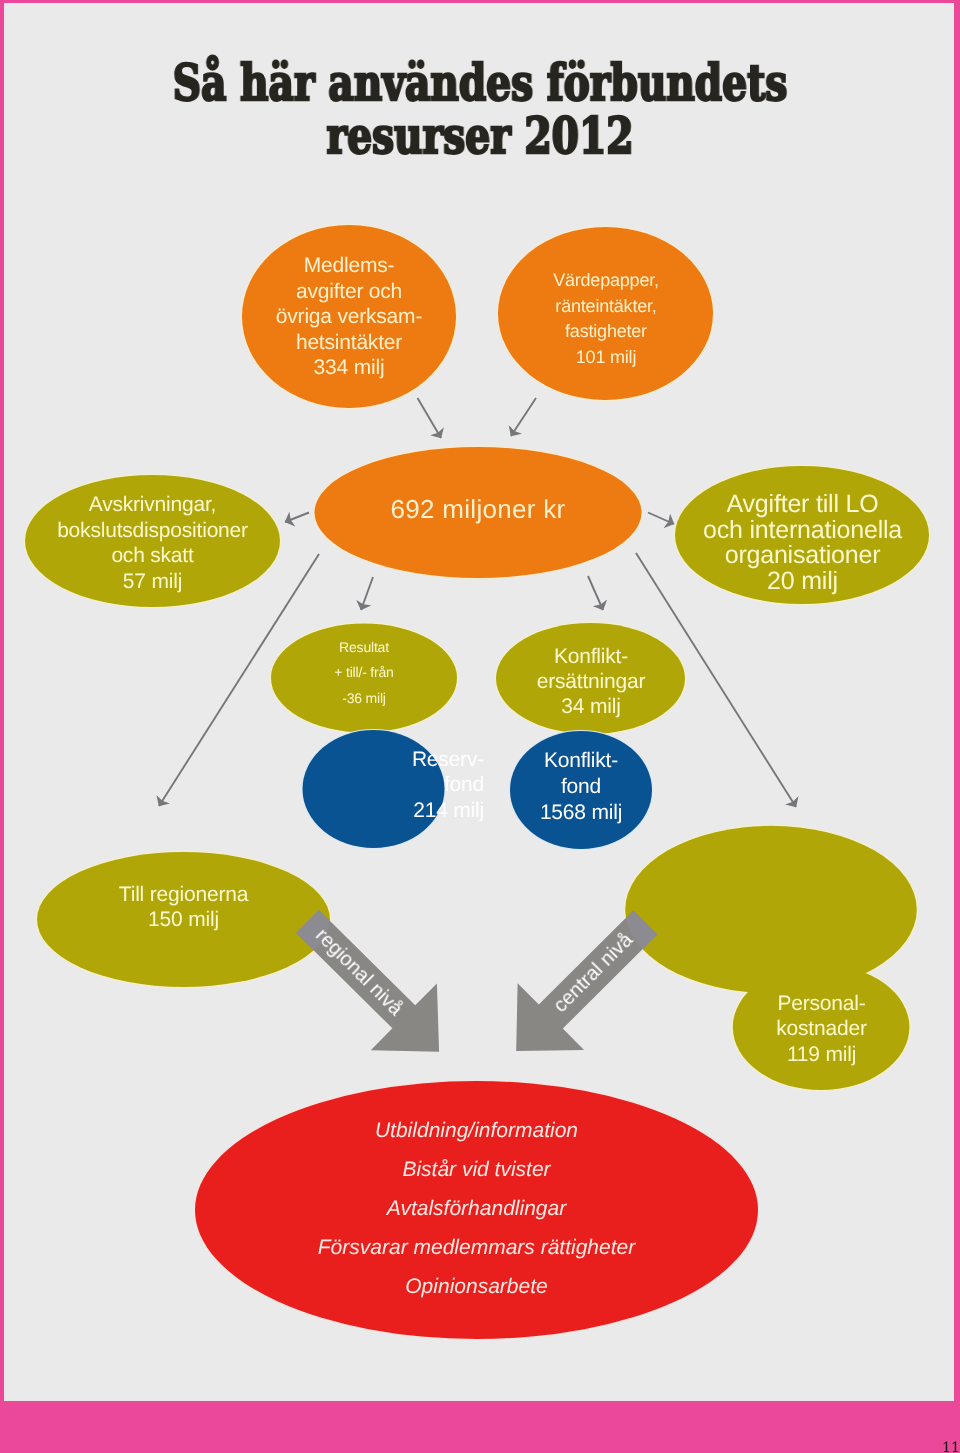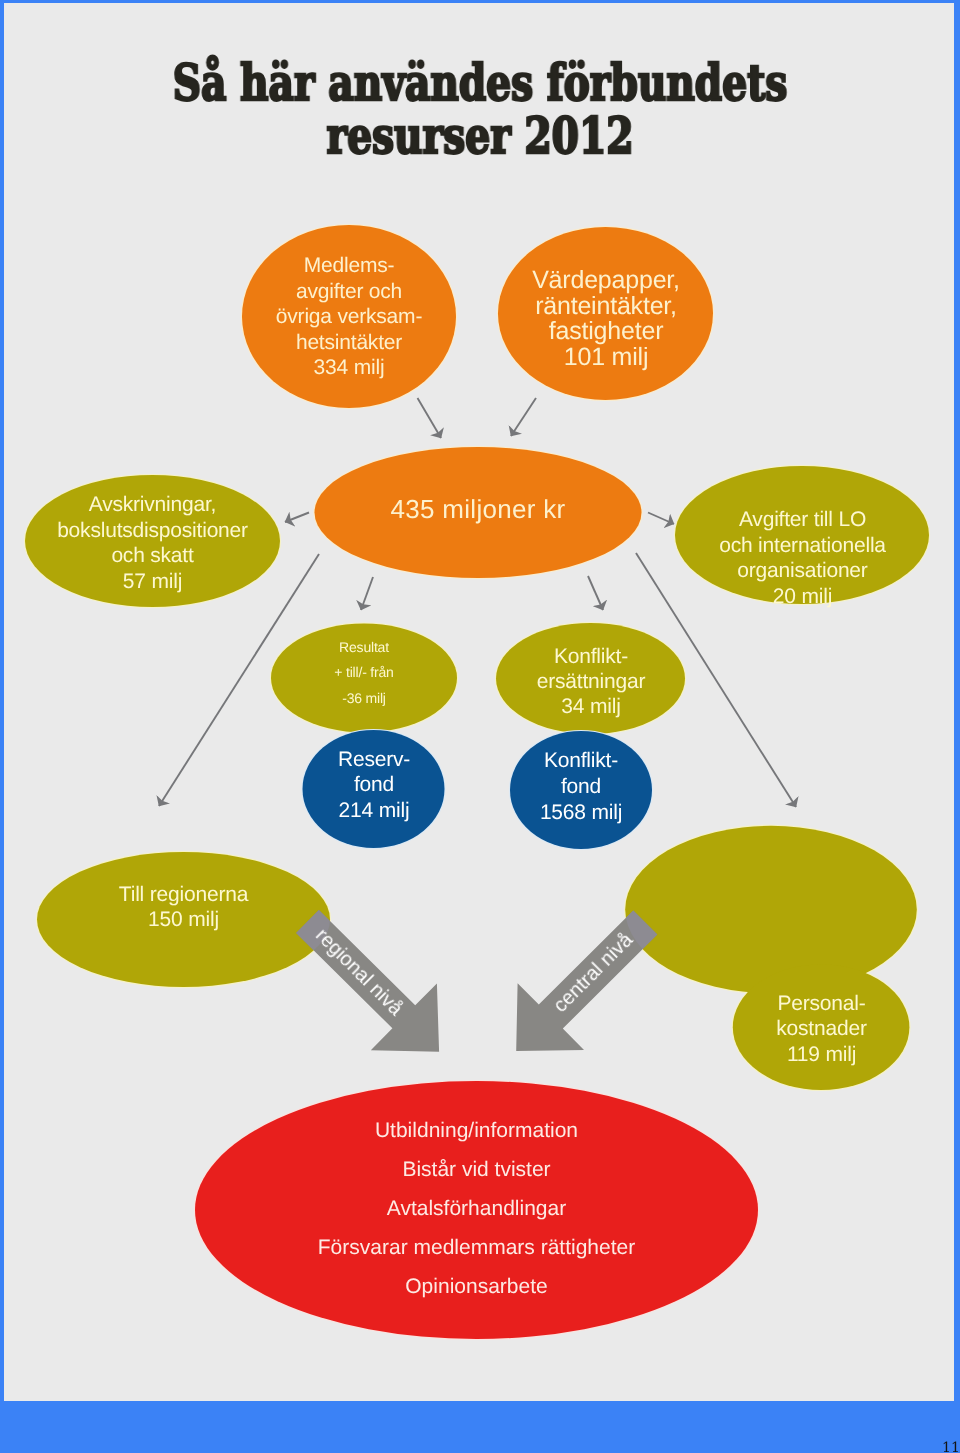--- a/index.html
+++ b/index.html
@@ -1,32 +1,32 @@
 <!DOCTYPE html>
 <html><head>
 <meta charset="utf-8">
 <style>
   html,body{margin:0;padding:0;background:#ffffff;}
   body{width:960px;height:1453px;font-family:"Liberation Sans",sans-serif;-webkit-font-smoothing:antialiased;text-rendering:geometricPrecision;}
-  #page{position:relative;width:960px;height:1453px;overflow:hidden;background:#3b82f6;}
+  #page{position:relative;width:960px;height:1453px;overflow:hidden;background:#ec4899;}
   #panel{position:absolute;left:4px;top:3px;width:950px;height:1398px;background:#eaeaea;}
 
   #title{position:absolute;left:0;top:56px;width:960px;text-align:center;pointer-events:none;}
   .title-line{font-family:"DejaVu Serif",serif;font-weight:bold;font-stretch:condensed;
      color:#26251f;display:block;white-space:nowrap;font-size:50px;line-height:53px;
      transform:scaleX(0.871);-webkit-text-stroke:2.4px #26251f;will-change:transform;}
 
   svg.diagram{position:absolute;left:0;top:0;width:960px;height:1453px;}
 
   .node-text{position:absolute;text-align:center;white-space:pre-line;
      font-family:"Liberation Sans",sans-serif;letter-spacing:-0.2px;}
   .t-orange{color:#fdf1cd;}
   .t-olive{color:#fdf8d0;}
   .t-blue{color:#ffffff;}
-  .t-red{color:#fdeae4;}
+  .t-red{color:#fdeae4;font-style:italic;}
   .arrow-label{position:absolute;color:#ffffff;white-space:nowrap;
      font-family:"Liberation Sans",sans-serif;font-size:20px;line-height:20px;will-change:transform;}
   #pageno{position:absolute;left:942px;top:1441px;color:#141414;
      font-family:"DejaVu Serif",serif;font-size:14px;line-height:14px;}
 </style>
 </head>
 <body>
 
 <div id="page">
   <div id="panel"></div>
@@ -100,40 +100,40 @@
       <path clip-path="url(#clip-till)" d="M318.9,910.0 L415.2,1005.3 L436.9,983.4 L439.1,1051.8 L370.8,1050.2 L392.4,1028.3 L296.1,933.0 Z"></path>
       <path clip-path="url(#clip-forb)" d="M657.3,934.4 L562.8,1028.6 L584.0,1049.9 L516.2,1051.1 L517.6,983.3 L538.8,1004.5 L633.3,910.4 Z"></path>
     </g>
   </svg>
 
   <div class="node-text t-orange" style="left:229px;top:253px;width:240px;font-size:21px;line-height:25.5px;">Medlems-
 avgifter och
 övriga verksam-
 hetsintäkter
 334 milj</div>
-  <div class="node-text t-orange" style="left:486px;top:268px;width:240px;font-size:25px;line-height:25.5px;">Värdepapper,
+  <div class="node-text t-orange" style="left:486px;top:268px;width:240px;font-size:18px;line-height:25.5px;">Värdepapper,
 ränteintäkter,
 fastigheter
 101 milj</div>
-  <div class="node-text t-orange" style="left:358px;top:496px;width:240px;font-size:26px;line-height:26px;letter-spacing:0.3px;">435 miljoner kr</div>
+  <div class="node-text t-orange" style="left:358px;top:496px;width:240px;font-size:26px;line-height:26px;letter-spacing:0.3px;">692 miljoner kr</div>
   <div class="node-text t-olive" style="left:12px;top:492px;width:281px;font-size:21px;line-height:25.5px;">Avskrivningar,
 bokslutsdispositioner
 och skatt
 57 milj</div>
-  <div class="node-text t-olive" style="left:662px;top:492px;width:281px;font-size:21px;line-height:25.5px;margin-top:15px;">Avgifter till LO
+  <div class="node-text t-olive" style="left:662px;top:492px;width:281px;font-size:25px;line-height:25.5px;">Avgifter till LO
 och internationella
 organisationer
 20 milj</div>
   <div class="node-text t-olive" style="left:254px;top:610px;width:220px;font-size:14px;line-height:25.4px;margin-top:25px;">Resultat
 + till/- från
 -36 milj</div>
   <div class="node-text t-olive" style="left:481px;top:644px;width:220px;font-size:21px;line-height:25.0px;">Konflikt-
 ersättningar
 34 milj</div>
-  <div class="node-text t-blue" style="left:264px;top:747px;width:220px;font-size:21px;line-height:25.4px;">Reserv-
+  <div class="node-text t-blue" style="left:264px;top:747px;width:220px;font-size:21px;line-height:25.4px;text-align:right;">Reserv-
 fond
 214 milj</div>
   <div class="node-text t-blue" style="left:471px;top:748px;width:220px;font-size:21px;line-height:25.8px;">Konflikt-
 fond
 1568 milj</div>
   <div class="node-text t-olive" style="left:63px;top:882px;width:241px;font-size:21px;line-height:25.0px;">Till regionerna
 150 milj</div>
   <div class="node-text t-olive" style="left:711px;top:991px;width:221px;font-size:21px;line-height:25.4px;">Personal-
 kostnader
 119 milj</div>

